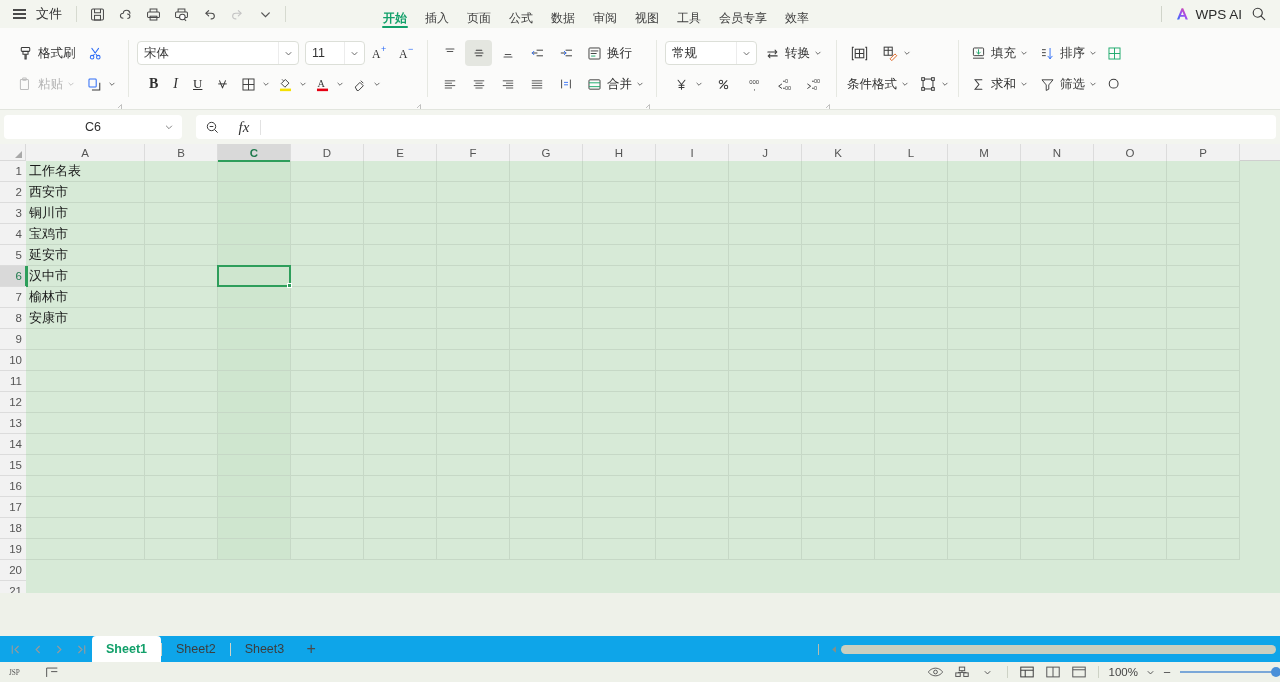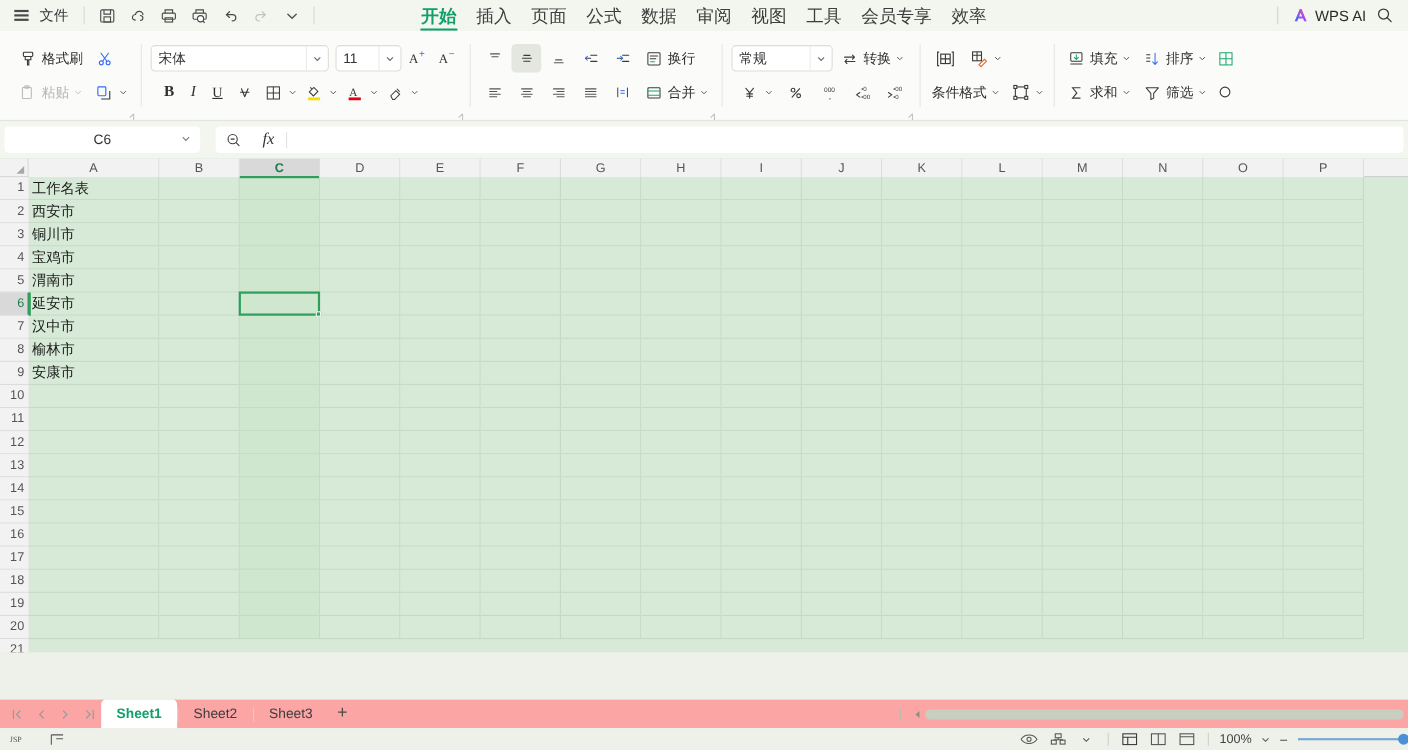--- a/index.html
+++ b/index.html
@@ -19,21 +19,21 @@
   }
   .mb-left { display: flex; align-items: center; gap: 0; padding-left: 8px; }
   .hamburger { width: 22px; height: 22px; display:flex; align-items:center; justify-content:center; cursor: pointer; }
   .hamburger span { display:block; width:13px; height:1.4px; background:#4a4a4a; box-shadow: 0 4px 0 #4a4a4a, 0 -4px 0 #4a4a4a; }
   .file-label { font-size: 13px; color: #333; padding: 2px 8px 2px 6px; cursor: pointer; }
   .mb-sep { width: 1px; height: 16px; background: #d6dad0; margin: 0 6px; }
   .qicon { width: 28px; height: 24px; display:flex; align-items:center; justify-content:center; cursor:pointer; }
   .qicon svg { display:block; }
 
   .tabs { position:absolute; left: 374px; top:0; height:28px; display:flex; align-items:flex-end; }
-  .tab { font-size: 16px; color:#3d3d3d; padding: 0 9px 4px 9px; cursor:pointer; position:relative; line-height: 1; }
+  .tab { font-size: 12px; color:#3d3d3d; padding: 0 9px 4px 9px; cursor:pointer; position:relative; line-height: 1; }
   .tab.active { color:#12a06a; font-weight: 700; }
   .tab.active::after { content:''; position:absolute; left:8px; right:8px; bottom:0px; height:2px; background:#12a06a; border-radius:1px; }
 
   .mb-right { position:absolute; right: 8px; top:0; height:28px; display:flex; align-items:center; gap: 2px; }
   .ai-sep { width:1px; height:16px; background:#d0d4ca; margin: 0 8px 0 4px; }
   .wpsai { display:flex; align-items:center; gap:5px; font-size:13.5px; color:#2b2b2b; cursor:pointer; padding: 0 2px; }
   .ai-logo { width: 16px; height: 16px; }
   .search-btn { width:26px;height:24px;display:flex;align-items:center;justify-content:center;cursor:pointer; }
 
   
@@ -96,21 +96,21 @@
   .cells { position:absolute; left:26px; top:17px; right:0; bottom:0; overflow:hidden; }
   .crow { display:flex; height:21px; }
   .cell { height:21px; border-right:1px solid #c6d8c6; border-bottom:1px solid #c6d8c6; font-size:13px; color:#1a1a1a; display:flex; align-items:center; padding-left:3px; background:#d7ead7; overflow:hidden; white-space:nowrap; cursor:cell; }
   .cell.acol { background:#cfe6cf; }
 
   .selbox { position:absolute; border:2px solid #2e9e5b; background:transparent; z-index:6; pointer-events:none; }
   .selbox .handle { position:absolute; right:-3px; bottom:-3px; width:5px; height:5px; background:#2e9e5b; border:1px solid #fff; }
   .rowcursor { position:absolute; width:2px; background:#2e9e5b; z-index:6; }
 
   
-  .sheetbar { height:26px; background:#fca5a5; display:flex; align-items:center; flex: 0 0 26px; position:relative;margin-top:43px; }
+  .sheetbar { height:26px; background:#0ea5e9; display:flex; align-items:center; flex: 0 0 26px; position:relative;margin-top:43px; }
   .navbtns { display:flex; align-items:center; padding-left:4px; gap:0; }
   .navb { width:22px;height:20px;display:flex;align-items:center;justify-content:center;cursor:pointer; color:#555; font-size:11px; }
   .navb.dim { color:#b9b9b9; }
   .stab { height:26px; display:flex; align-items:center; padding: 0 14px; font-size:12.5px; color:#3d3d3d; cursor:pointer; position:relative; }
   .stab.active { background:#fff; color:#12a06a; font-weight:700; border-top-left-radius:4px; border-top-right-radius:4px; }
   .stab-div { width:1px; height:13px; background:#cfd4c8; }
   .addsheet { width:26px;height:24px;display:flex;align-items:center;justify-content:center;cursor:pointer;font-size:16px;color:#4a4a4a; }
   .hscroll { position:absolute; right:0; left:812px; height:26px; display:flex; align-items:center; }
   .hs-mark { width:1px;height:11px;background:#b7bcae;margin:0 8px 0 6px; }
   .hs-arrow { width:14px;height:20px;display:flex;align-items:center;justify-content:center;cursor:pointer; }
@@ -868,38 +868,20 @@
           <div class="cell" style="width: 73px; flex: 0 0 73px;"></div>
           <div class="cell" style="width: 73px; flex: 0 0 73px;"></div>
           <div class="cell" style="width: 73px; flex: 0 0 73px;"></div>
           <div class="cell" style="width: 73px; flex: 0 0 73px;"></div>
           <div class="cell" style="width: 73px; flex: 0 0 73px;"></div>
           <div class="cell" style="width: 73px; flex: 0 0 73px;"></div>
           <div class="cell" style="width: 73px; flex: 0 0 73px;"></div>
           <div class="cell" style="width: 73px; flex: 0 0 73px;"></div>
         </div>
         <div class="crow">
-          <div class="cell" style="width: 119px; flex: 0 0 119px;">渭南市</div>
-          <div class="cell" style="width: 73px; flex: 0 0 73px;"></div>
-          <div class="cell acol" style="width: 73px; flex: 0 0 73px;"></div>
-          <div class="cell" style="width: 73px; flex: 0 0 73px;"></div>
-          <div class="cell" style="width: 73px; flex: 0 0 73px;"></div>
-          <div class="cell" style="width: 73px; flex: 0 0 73px;"></div>
-          <div class="cell" style="width: 73px; flex: 0 0 73px;"></div>
-          <div class="cell" style="width: 73px; flex: 0 0 73px;"></div>
-          <div class="cell" style="width: 73px; flex: 0 0 73px;"></div>
-          <div class="cell" style="width: 73px; flex: 0 0 73px;"></div>
-          <div class="cell" style="width: 73px; flex: 0 0 73px;"></div>
-          <div class="cell" style="width: 73px; flex: 0 0 73px;"></div>
-          <div class="cell" style="width: 73px; flex: 0 0 73px;"></div>
-          <div class="cell" style="width: 73px; flex: 0 0 73px;"></div>
-          <div class="cell" style="width: 73px; flex: 0 0 73px;"></div>
-          <div class="cell" style="width: 73px; flex: 0 0 73px;"></div>
-        </div>
-        <div class="crow">
           <div class="cell" style="width: 119px; flex: 0 0 119px;">延安市</div>
           <div class="cell" style="width: 73px; flex: 0 0 73px;"></div>
           <div class="cell acol" style="width: 73px; flex: 0 0 73px;"></div>
           <div class="cell" style="width: 73px; flex: 0 0 73px;"></div>
           <div class="cell" style="width: 73px; flex: 0 0 73px;"></div>
           <div class="cell" style="width: 73px; flex: 0 0 73px;"></div>
           <div class="cell" style="width: 73px; flex: 0 0 73px;"></div>
           <div class="cell" style="width: 73px; flex: 0 0 73px;"></div>
           <div class="cell" style="width: 73px; flex: 0 0 73px;"></div>
           <div class="cell" style="width: 73px; flex: 0 0 73px;"></div>

